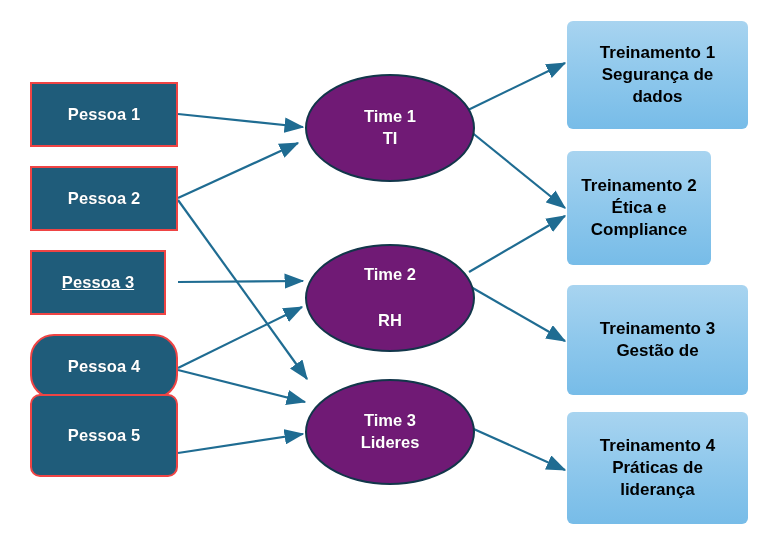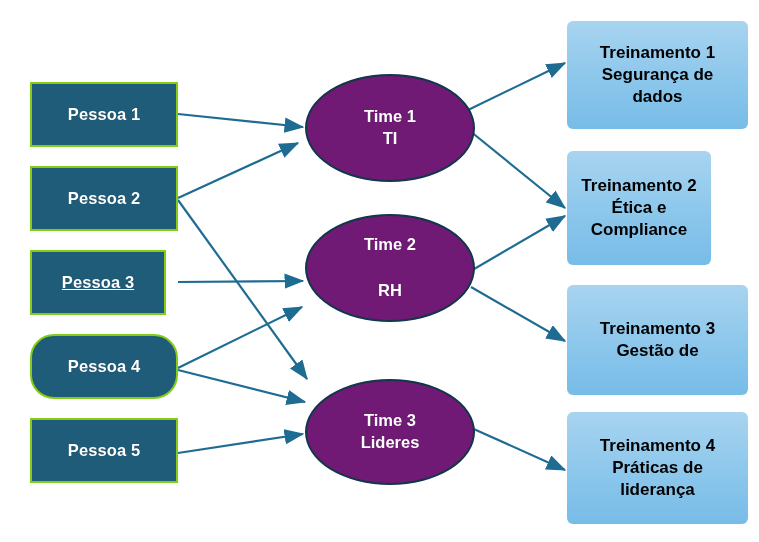--- a/index.html
+++ b/index.html
@@ -21,21 +21,21 @@
     position: absolute;
     left: 0;
     top: 0;
     width: 759px;
     height: 542px;
     pointer-events: none;
   }
   .person-node {
     position: absolute;
     background: #1F5C7A;
-    border: 2px solid #84cc16;
+    border: 2px solid #ef4444;
     box-sizing: border-box;
     display: flex;
     align-items: center;
     justify-content: center;
     color: #ffffff;
     font-weight: bold;
     font-size: 16.5px;
     letter-spacing: 0.1px;
     text-shadow: 0 0 1px rgba(0,0,0,0.35);
   }
@@ -106,29 +106,29 @@
   </div>
   <div class="person-node" style="left: 30px; top: 166px; width: 148px; height: 65px;">
     <span>Pessoa 2</span>
   </div>
   <div class="person-node" style="left: 30px; top: 250px; width: 136px; height: 65px; text-decoration: underline;">
     <span>Pessoa 3</span>
   </div>
   <div class="person-node" style="left: 30px; top: 334px; width: 148px; height: 65px; border-radius: 24px;">
     <span>Pessoa 4</span>
   </div>
-  <div class="person-node" style="left: 30px; top: 418px; width: 148px; height: 65px;">
+  <div class="person-node" style="left: 30px; top: 394px; width: 148px; height: 83px; border-radius: 10px;">
     <span>Pessoa 5</span>
   </div>
 
   <div class="team-node" style="left: 305px; top: 74px; width: 170px; height: 108px;">
     <span class="tl">Time 1</span>
     <span class="tl">TI</span>
   </div>
-  <div class="team-node" style="left: 305px; top: 214px; width: 170px; height: 108px; gap: 24px;">
+  <div class="team-node" style="left: 305px; top: 244px; width: 170px; height: 108px; gap: 24px;">
     <span class="tl">Time 2</span>
     <span class="tl">RH</span>
   </div>
   <div class="team-node" style="left: 305px; top: 379px; width: 170px; height: 106px;">
     <span class="tl">Time 3</span>
     <span class="tl">Lideres</span>
   </div>
 
   <div class="training-node" style="left: 567px; top: 21px; width: 181px; height: 108px;">
     <span class="tl">Treinamento 1</span>

